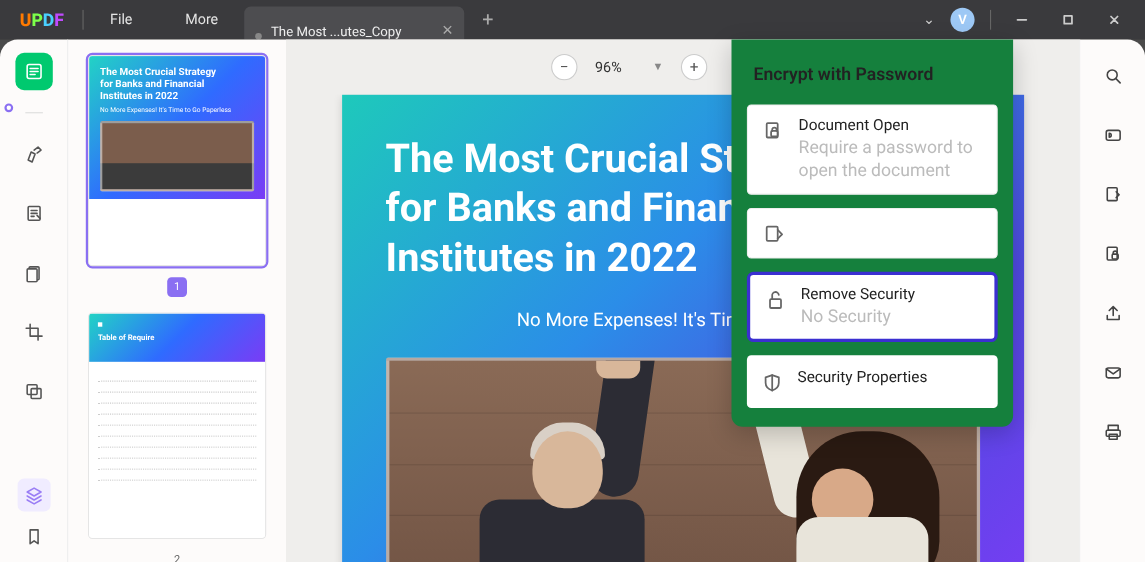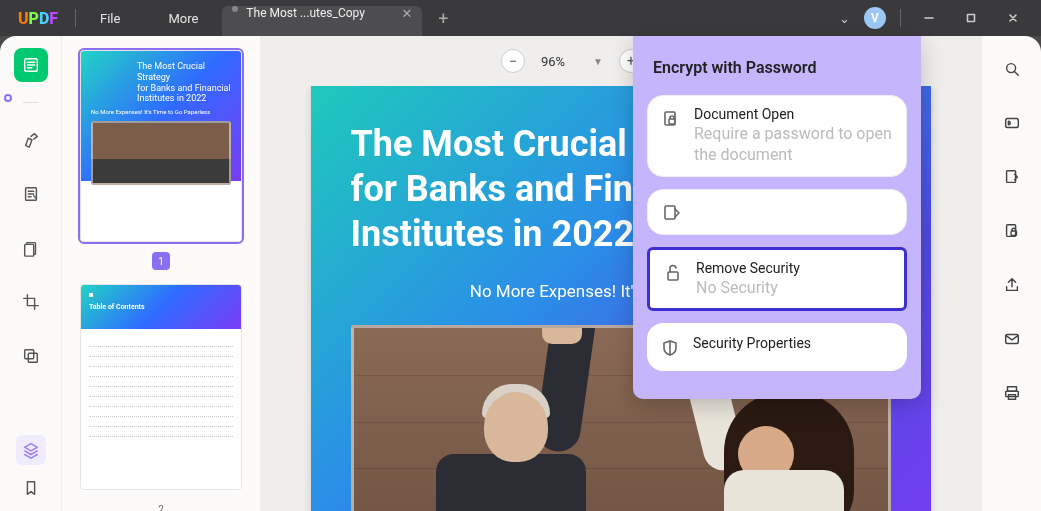--- a/index.html
+++ b/index.html
@@ -6,21 +6,21 @@
   body{width:1041px;height:511px;background:#4a4a4a;overflow:hidden;position:relative;}
   
   .titlebar{height:36px;background:#3a3a3d;display:flex;align-items:center;color:#ccc;font-size:13px;}
   .logo{width:75px;height:36px;display:flex;align-items:center;padding-left:18px;font-weight:800;font-size:16px;}
   .logo .u{color:#ff7a00;}
   .logo .p{color:#7cff4a;}
   .logo .d{color:#4ad0ff;}
   .logo .f{color:#c04aff;}
   .menu{display:flex;align-items:center;gap:0;text-align:center;}
   .menu span{padding:0 24px;color:#e5e5e5;cursor:default;}
-  .tab{background:#4d4d50;height:30px;border-radius:6px 6px 0 0;padding:0 10px;display:flex;align-items:flex-start;gap:8px;margin-top:6px;min-width:200px;}
+  .tab{background:#4d4d50;height:30px;border-radius:6px 6px 0 0;padding:0 10px;display:flex;align-items:flex-end;gap:8px;margin-top:6px;min-width:200px;}
   .tab .dot{width:6px;height:6px;border-radius:50%;background:#888;}
   .tab .close{color:#aaa;}
   .new-tab{color:#aaa;padding:0 16px;font-size:18px;}
   .titlebar-right{margin-left:auto;display:flex;align-items:center;gap:14px;padding-right:14px;}
   .avatar{width:22px;height:22px;border-radius:50%;background:#9dc8f5;display:flex;align-items:center;justify-content:center;color:#fff;font-size:12px;font-weight:600;}
   .win-btn{width:28px;height:28px;display:flex;align-items:center;justify-content:center;color:#ccc;}
   .divider-v{width:1px;height:18px;background:#666;}
   
   .main{position:absolute;top:36px;left:0;right:0;bottom:0;background:#fdfbfa;border-radius:16px 16px 0 0;display:flex;}
   
@@ -31,21 +31,21 @@
   .left-rail-bottom{position:absolute;bottom:10px;display:flex;flex-direction:column;align-items:center;gap:14px;}
   .stack-btn{width:30px;height:30px;border-radius:6px;background:#f0ecff;color:#9a7ef5;display:flex;align-items:center;justify-content:center;}
   
   .thumbs{width:198px;padding:14px 18px;overflow:hidden;}
   .thumb-card{width:162px;border:1px solid #e5e5e5;border-radius:4px;background:#fff;margin-bottom:10px;position:relative;overflow:hidden;}
   .thumb-card.selected{outline:2px solid #8a6ff2;}
   .thumb-num{width:18px;height:18px;border-radius:4px;background:#8a6ff2;color:#fff;font-size:10px;display:flex;align-items:center;justify-content:center;margin:4px auto 14px;}
   .thumb-num.plain{background:none;color:#666;}
   
   .mini1-grad{height:130px;background:linear-gradient(135deg,#22d3c5,#2f6bff,#7a3cf5);padding:10px;}
-  .mini1-title{font-size:9px;font-weight:400;color:#fff;line-height:1.2;margin-left:46px;}
+  .mini1-title{font-size:9px;font-weight:700;color:#fff;line-height:1.2;}
   .mini1-sub{font-size:6px;color:#fff;margin-top:4px;}
   .mini1-img{margin-top:6px;height:64px;border:2px solid rgba(255,255,255,.5);border-radius:2px;background:linear-gradient(180deg,#7b5d4c 60%,#3b3b3b 60%);position:relative;}
   .mini1-white{height:60px;background:#fff;}
   
   .mini2-head{height:44px;background:linear-gradient(135deg,#22d3c5,#2f6bff,#7a3cf5);padding:8px;color:#fff;}
   .mini2-head .t{font-size:7px;font-weight:700;}
   .mini2-body{height:160px;background:#fff;padding:8px;}
   .mini2-dot{width:4px;height:4px;background:#999;margin-bottom:6px;}
   .toc-line{height:6px;border-bottom:1px dotted #ccc;margin:4px 0;font-size:4px;color:#888;}
   
@@ -69,23 +69,23 @@
   .man .arm{width:44px;height:150px;border-radius:22px;background:#2c2c34;position:absolute;top:-40px;left:120px;transform:rotate(8deg);}
   .man .hand{width:40px;height:48px;border-radius:10px;background:#d8b79a;position:absolute;top:-46px;left:118px;}
   .woman{position:absolute;right:34px;bottom:0;width:220px;height:210px;}
   .woman .hair{width:130px;height:140px;border-radius:60px 60px 40px 40px;background:#2a1a12;position:absolute;top:40px;right:0;}
   .woman .face{width:56px;height:56px;border-radius:50%;background:#d8a988;position:absolute;top:74px;right:60px;}
   .woman .body{width:120px;height:120px;border-radius:20px;background:#e8e4da;position:absolute;top:118px;right:10px;}
   .woman .arm{width:40px;height:150px;border-radius:22px;background:#e8e4da;position:absolute;top:-30px;right:124px;transform:rotate(-14deg);}
   .woman .hand{width:36px;height:44px;border-radius:10px;background:#d8a988;position:absolute;top:-36px;right:130px;}
   .brick-line{position:absolute;left:0;right:0;height:1px;background:rgba(0,0,0,.12);}
   
-  .panel{position:absolute;top:0;right:60px;width:288px;background:#c4b5fd;border-radius:0 0 10px 10px;box-shadow:0 6px 22px rgba(0,0,0,.2);padding:20px 14px 16px;z-index:10;}
+  .panel{position:absolute;top:0;right:60px;width:256px;background:#15803d;border-radius:0 0 10px 10px;box-shadow:0 6px 22px rgba(0,0,0,.2);padding:20px 14px 5px;z-index:10;}
   .panel-title{font-weight:600;font-size:16px;color:#222;margin:2px 6px 18px;}
-  .panel-item{border:1px solid #eee;border-radius:16px;padding:10px 12px;display:flex;gap:12px;margin-bottom:12px;align-items:flex-start;background:#fff;}
+  .panel-item{border:1px solid #eee;border-radius:4px;padding:10px 12px;display:flex;gap:12px;margin-bottom:12px;align-items:flex-start;background:#fff;}
   .panel-item.highlight{border:3px solid #3b2fd1;border-radius:6px;}
   .panel-item.simple{border:none;padding:12px;}
   .pi-icon{width:22px;height:22px;color:#666;display:flex;align-items:center;justify-content:center;flex-shrink:0;margin-top:2px;}
   .pi-title{font-size:14px;color:#222;}
   .pi-desc{font-size:16px;color:#bbb;line-height:1.3;margin-top:2px;}
   
   .right-rail{width:60px;display:flex;flex-direction:column;align-items:center;padding-top:16px;gap:20px;border-left:1px solid #eee;}
   .right-rail .rail-btn{color:#444;}
   .dot-indicator{position:absolute;top:58px;left:4px;width:8px;height:8px;border-radius:50%;border:2px solid #8a6ff2;background:#fff;}
   svg{stroke:currentColor;fill:none;stroke-width:1.6;stroke-linecap:round;stroke-linejoin:round;}
@@ -200,21 +200,21 @@
         </div>
         <div class="mini1-sub">No More Expenses! It's Time to Go Paperless</div>
         <div class="mini1-img"></div>
       </div>
       <div class="mini1-white"></div>
     </div>
     <div class="thumb-num">1</div>
     <div class="thumb-card">
       <div class="mini2-head">
         <div class="mini2-dot" style="background:#fff;"></div>
-        <div class="t">Table of Contents</div>
+        <div class="t">Table of Require</div>
       </div>
       <div class="mini2-body">
         <div class="toc-line"></div>
           <div class="toc-line"></div>
           <div class="toc-line"></div>
         <div class="toc-line"></div>
           <div class="toc-line"></div>
           <div class="toc-line"></div>
         <div class="toc-line"></div>
           <div class="toc-line"></div>

